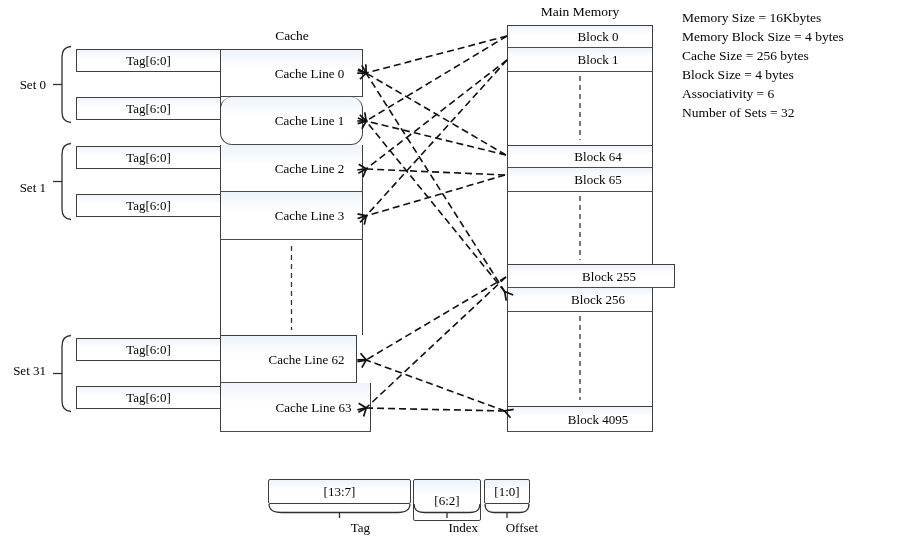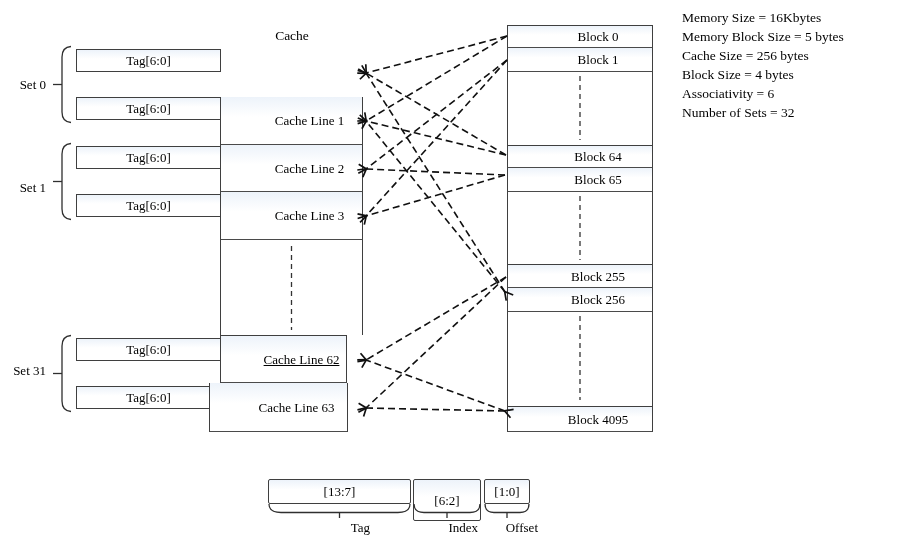--- a/index.html
+++ b/index.html
@@ -26,53 +26,55 @@
   svg.overlay{position:absolute;left:0;top:0;pointer-events:none;}
   .brace{fill:none;stroke:#2f2f2f;stroke-width:1.3px;}
   .dashv{stroke:#333;stroke-width:1.3px;stroke-dasharray:5 4;}
 </style>
 </head>
 <body>
 
 <div class="stage">
 
   <div class="abs title" style="left:240px;top:28px;width:104px;">Cache</div>
+  <div class="abs title" style="left:518px;top:4px;width:124px;">Main Memory</div>
 
   <div class="abs setlabel" style="left:0;top:77px;width:46px;">Set 0</div>
   <div class="abs setlabel" style="left:0;top:172px;width:46px;margin-top:8px;">Set 1</div>
   <div class="abs setlabel" style="left:0;top:363px;width:46px;">Set 31</div>
 
   <div class="abs cell fullbox" style="left:76px;top:49px;width:145px;height:23px;">Tag[6:0]</div>
   <div class="abs cell fullbox" style="left:76px;top:97px;width:145px;height:23px;">Tag[6:0]</div>
   <div class="abs cell fullbox" style="left:76px;top:146px;width:145px;height:23px;">Tag[6:0]</div>
   <div class="abs cell fullbox" style="left:76px;top:194px;width:145px;height:23px;">Tag[6:0]</div>
   <div class="abs cell fullbox" style="left:76px;top:338px;width:145px;height:23px;">Tag[6:0]</div>
   <div class="abs cell fullbox" style="left:76px;top:386px;width:145px;height:23px;">Tag[6:0]</div>
 
-  <div class="abs cell col bb" style="left:220px;top:97px;width:143px;height:48px;">Cache Line 1</div>
+  <div class="abs cell col bt bb" style="left:220px;top:49px;width:143px;height:48px;">Cache Line 0</div>
+  <div class="abs cell col bb" style="left:220px;top:97px;width:143px;height:48px;border-radius:12px;">Cache Line 1</div>
   <div class="abs cell col bb" style="left:220px;top:145px;width:143px;height:47px;">Cache Line 2</div>
   <div class="abs cell col bb" style="left:220px;top:192px;width:143px;height:48px;">Cache Line 3</div>
   <div class="abs col gap" style="left:220px;top:240px;width:143px;height:95px;"></div>
-  <div class="abs cell col bt bb" style="left:220px;top:335px;width:127px;height:48px;text-decoration:underline;">Cache Line 62</div>
-  <div class="abs cell col bb" style="left:209px;top:383px;width:139px;height:49px;">Cache Line 63</div>
+  <div class="abs cell col bt bb" style="left:220px;top:335px;width:137px;height:48px;">Cache Line 62</div>
+  <div class="abs cell col bb" style="left:220px;top:383px;width:151px;height:49px;">Cache Line 63</div>
 
   <div class="abs cell col bt bb" style="left:507px;top:25px;width:146px;height:23px;">Block 0</div>
   <div class="abs cell col bb" style="left:507px;top:48px;width:146px;height:24px;">Block 1</div>
   <div class="abs col gap" style="left:507px;top:72px;width:146px;height:73px;"></div>
   <div class="abs cell col bt bb" style="left:507px;top:145px;width:146px;height:23px;">Block 64</div>
   <div class="abs cell col bb" style="left:507px;top:168px;width:146px;height:24px;">Block 65</div>
   <div class="abs col gap" style="left:507px;top:192px;width:146px;height:72px;"></div>
-  <div class="abs cell col bt bb" style="left:507px;top:264px;width:146px;height:24px;">Block 255</div>
+  <div class="abs cell col bt bb" style="left:507px;top:264px;width:168px;height:24px;">Block 255</div>
   <div class="abs cell col bb" style="left:507px;top:288px;width:146px;height:24px;">Block 256</div>
   <div class="abs col gap" style="left:507px;top:312px;width:146px;height:94px;"></div>
   <div class="abs cell col bt bb" style="left:507px;top:406px;width:146px;height:26px;">Block 4095</div>
 
   <div class="abs info" style="left:682px;top:8px;">
     <div>Memory Size = 16Kbytes</div>
-    <div>Memory Block Size = 5 bytes</div>
+    <div>Memory Block Size = 4 bytes</div>
     <div>Cache Size = 256 bytes</div>
     <div>Block Size = 4 bytes</div>
     <div>Associativity = 6</div>
     <div>Number of Sets = 32</div>
   </div>
 
   <div class="abs cell addrbox" style="left:268px;top:479px;width:143px;height:25px;">[13:7]</div>
   <div class="abs cell addrbox" style="left:413px;top:479px;width:68px;height:42px;">[6:2]</div>
   <div class="abs cell addrbox" style="left:484px;top:479px;width:46px;height:25px;">[1:0]</div>
   <div class="abs fieldlabel" style="left:310px;top:520px;width:60px;">Tag</div>

